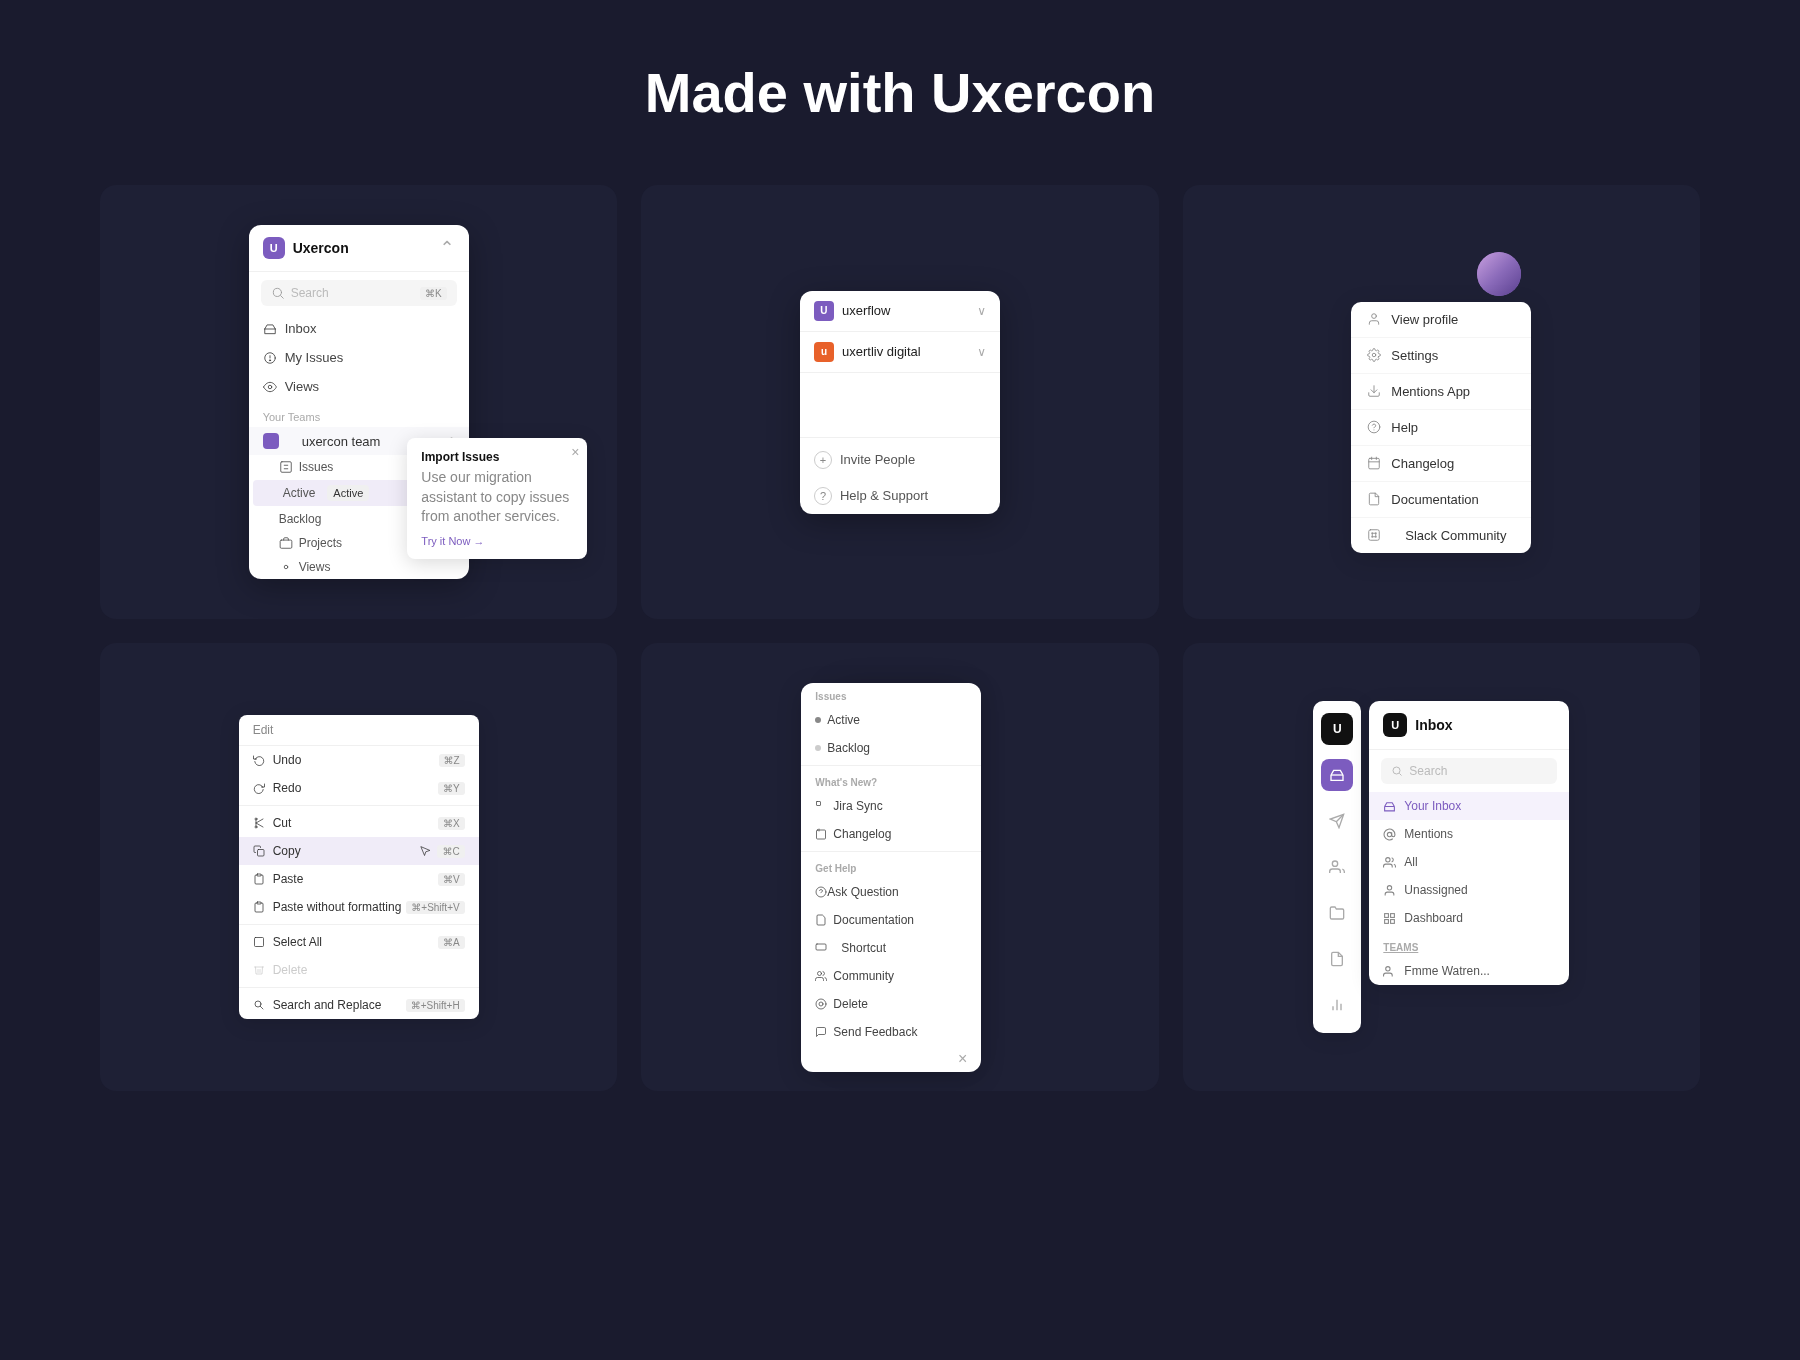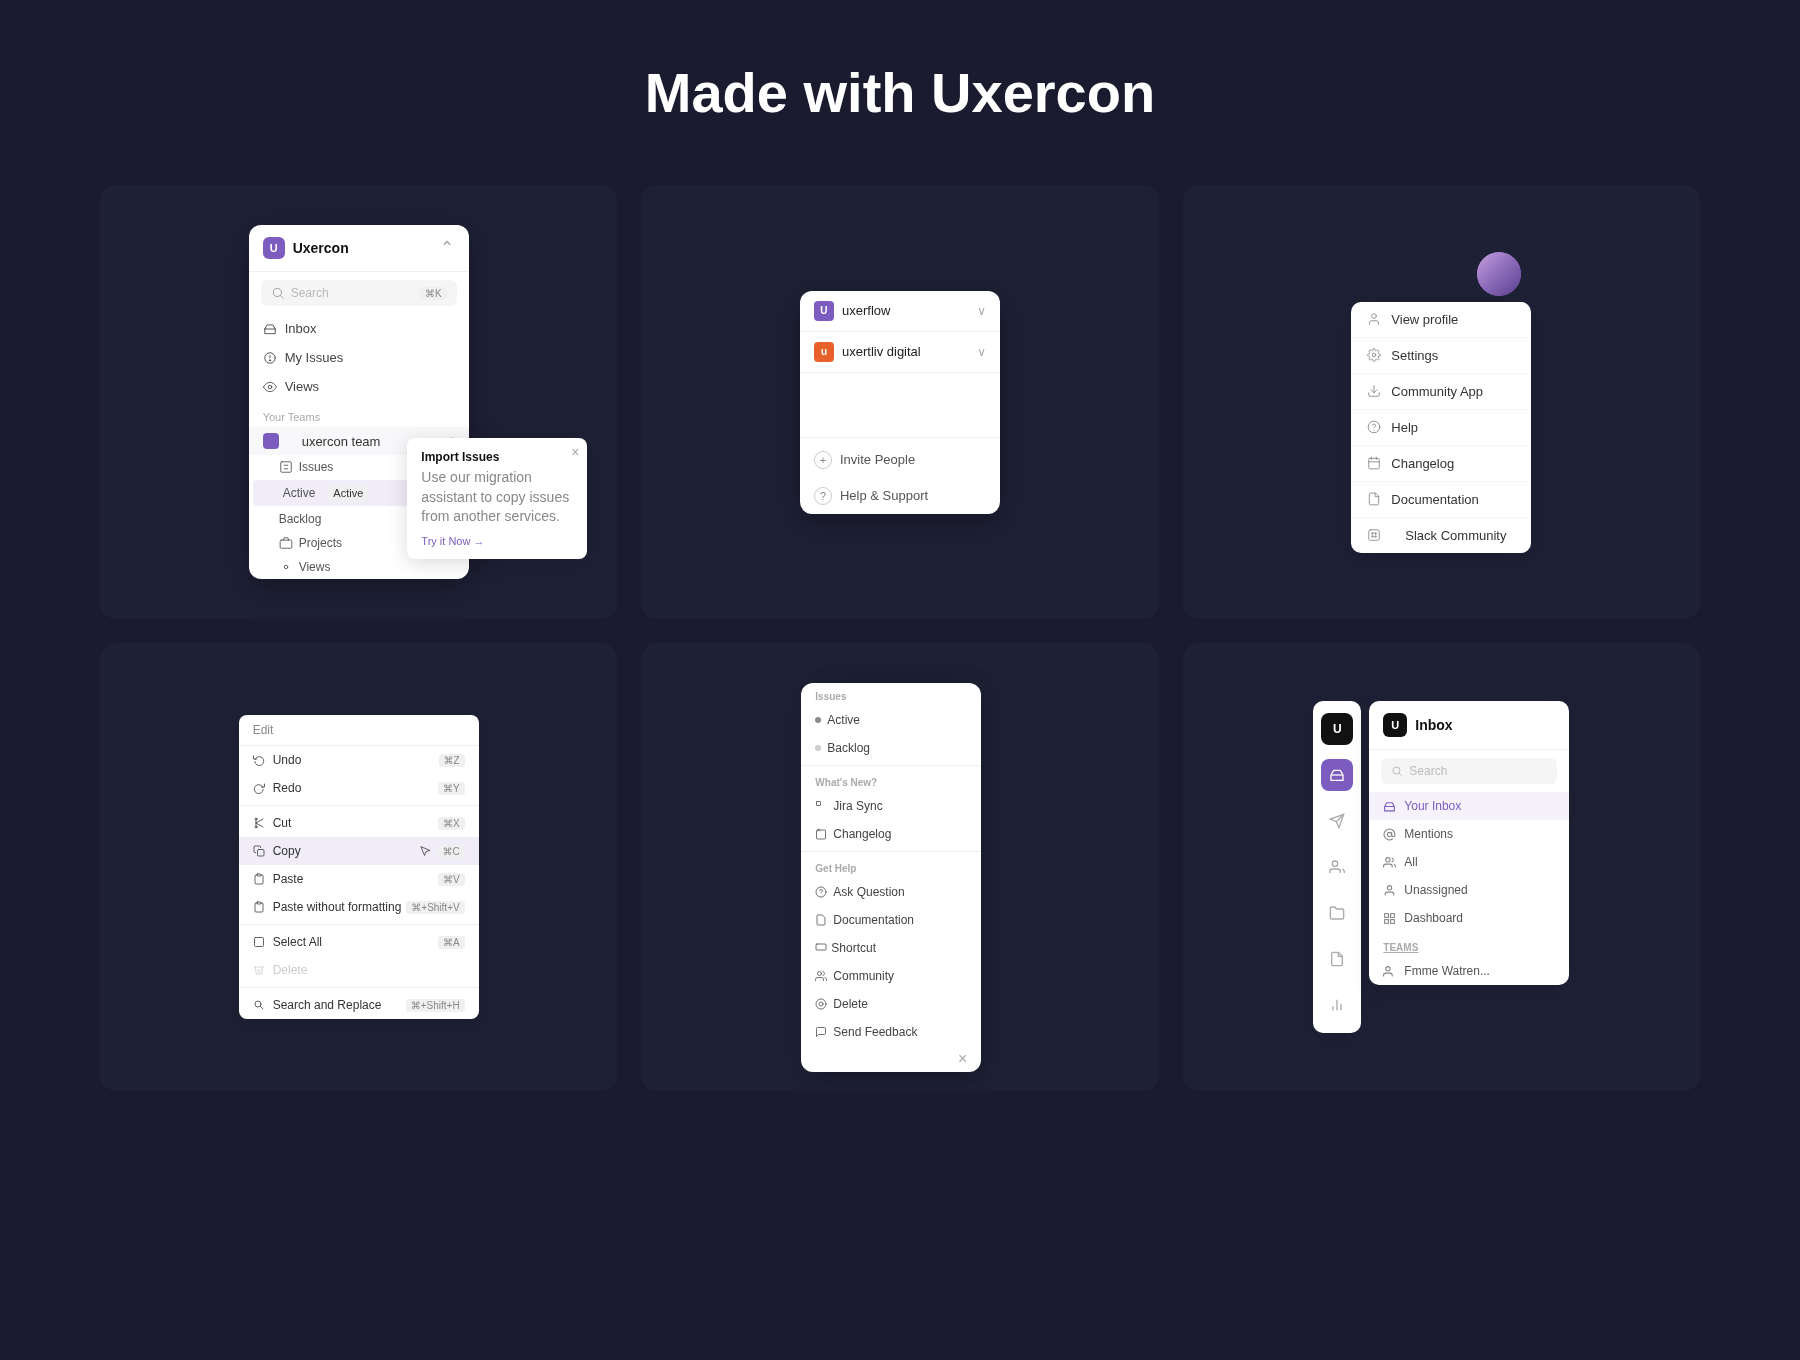--- a/index.html
+++ b/index.html
@@ -586,21 +586,21 @@
               <path d="M19.4 15a1.65 1.65 0 0 0 .33 1.82l.06.06a2 2 0 0 1-2.83 2.83l-.06-.06a1.65 1.65 0 0 0-1.82-.33 1.65 1.65 0 0 0-1 1.51V21a2 2 0 0 1-4 0v-.09A1.65 1.65 0 0 0 9 19.4a1.65 1.65 0 0 0-1.82.33l-.06.06a2 2 0 0 1-2.83-2.83l.06-.06A1.65 1.65 0 0 0 4.68 15a1.65 1.65 0 0 0-1.51-1H3a2 2 0 0 1 0-4h.09A1.65 1.65 0 0 0 4.6 9a1.65 1.65 0 0 0-.33-1.82l-.06-.06a2 2 0 0 1 2.83-2.83l.06.06A1.65 1.65 0 0 0 9 4.68a1.65 1.65 0 0 0 1-1.51V3a2 2 0 0 1 4 0v.09a1.65 1.65 0 0 0 1 1.51 1.65 1.65 0 0 0 1.82-.33l.06-.06a2 2 0 0 1 2.83 2.83l-.06.06A1.65 1.65 0 0 0 19.4 9a1.65 1.65 0 0 0 1.51 1H21a2 2 0 0 1 0 4h-.09a1.65 1.65 0 0 0-1.51 1z"></path>
             </svg>
           <span>Settings</span>
         </div>
         <div class="profile-menu-item">
           <svg class="icon-svg pm-icon" viewBox="0 0 24 24">
               <path d="M21 15v4a2 2 0 0 1-2 2H5a2 2 0 0 1-2-2v-4"></path>
               <polyline points="7 10 12 15 17 10"></polyline>
               <line x1="12" y1="15" x2="12" y2="3"></line>
             </svg>
-          <span>Community App</span>
+          <span>Mentions App</span>
         </div>
         <div class="profile-menu-item">
           <svg class="icon-svg pm-icon" viewBox="0 0 24 24">
               <circle cx="12" cy="12" r="10"></circle>
               <path d="M9.09 9a3 3 0 0 1 5.83 1c0 2-3 3-3 3"></path>
               <line x1="12" y1="17" x2="12.01" y2="17"></line>
             </svg>
           <span>Help</span>
         </div>
         <div class="profile-menu-item">
@@ -805,34 +805,34 @@
         <div style="display:flex;align-items:center;gap:6px;padding:7px 14px;font-size:12px;color:#444;">
           <svg class="icon-svg" viewBox="0 0 24 24" style="width:12px;height:12px;">
               <rect x="3" y="4" width="18" height="18" rx="2"></rect>
               <line x1="8" y1="2" x2="8" y2="6"></line>
             </svg>
           <span>Changelog</span>
         </div>
         <div style="height:1px;background:#f0f0f0;margin:3px 0;"></div>
 
         <div style="padding:8px 14px 4px;font-size:10px;color:#aaa;font-weight:600;">Get Help</div>
-        <div style="display:flex;align-items:center;gap:6px;padding:7px 14px;font-size:12px;color:#444;">
+        <div style="display:flex;align-items:center;padding:7px 14px;font-size:12px;color:#444;">
           <svg class="icon-svg" viewBox="0 0 24 24" style="width:12px;height:12px;">
               <circle cx="12" cy="12" r="10"></circle>
               <path d="M9.09 9a3 3 0 0 1 5.83 1c0 2-3 3-3 3"></path>
             </svg>
           <span>Ask Question</span>
         </div>
         <div style="display:flex;align-items:center;gap:6px;padding:7px 14px;font-size:12px;color:#444;">
           <svg class="icon-svg" viewBox="0 0 24 24" style="width:12px;height:12px;">
               <path d="M14 2H6a2 2 0 0 0-2 2v16a2 2 0 0 0 2 2h12a2 2 0 0 0 2-2V8z"></path>
             </svg>
           <span>Documentation</span>
         </div>
-        <div style="display:flex;gap:4px;padding:7px 14px;font-size:12px;color:#444;">
+        <div style="display:flex;gap:14px;padding:7px 14px;font-size:12px;color:#444;">
           <svg class="icon-svg" viewBox="0 0 24 24" style="width:12px;height:12px;">
               <rect x="2" y="6" width="20" height="12" rx="2"></rect>
             </svg>
           <span>Shortcut</span>
         </div>
         <div style="display:flex;align-items:center;gap:6px;padding:7px 14px;font-size:12px;color:#444;">
           <svg class="icon-svg" viewBox="0 0 24 24" style="width:12px;height:12px;">
               <path d="M17 21v-2a4 4 0 0 0-4-4H5a4 4 0 0 0-4 4v2"></path>
               <circle cx="9" cy="7" r="4"></circle>
               <path d="M23 21v-2a4 4 0 0 0-3-3.87"></path>

